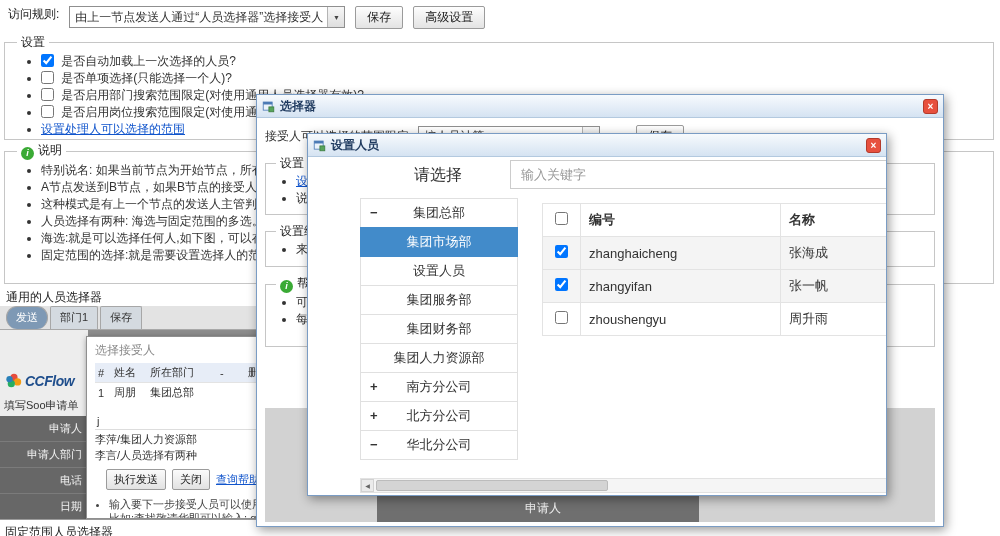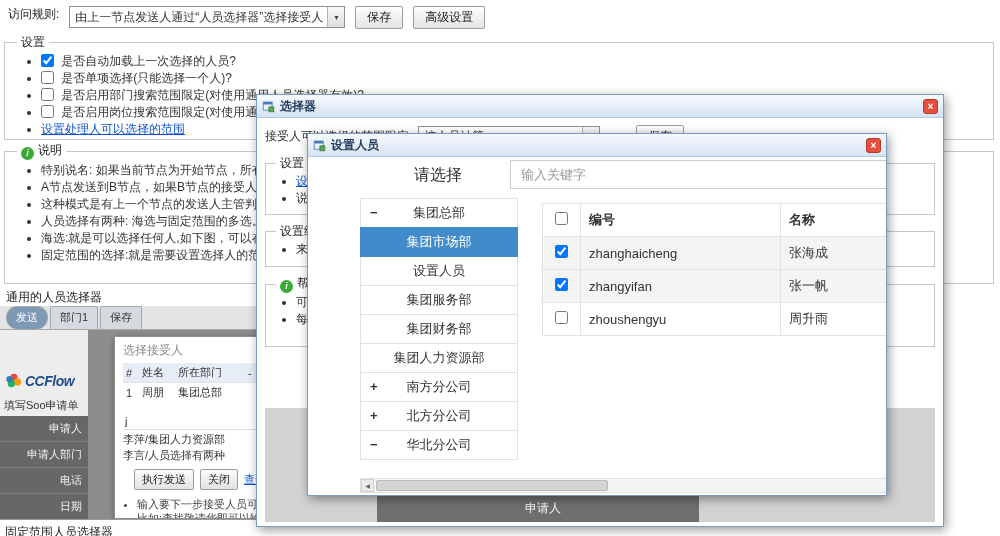--- a/index.html
+++ b/index.html
@@ -34,21 +34,21 @@
 #demo-tabs{height:24px;background:#e3e3e3;display:flex;align-items:flex-end;gap:2px;padding-left:6px;border-bottom:1px solid #a8a8a8;}
 .dtab{padding:3px 9px 4px;font-size:11px;background:#d4dae0;border:1px solid #a7a7a7;border-bottom:none;color:#333;border-radius:2px 2px 0 0;}
 .dtab.on{background:#7e99b5;color:#fff;border-radius:11px;}
 #demo-body{position:relative;height:189px;background:#8d8d8d;overflow:hidden;}
 #demo-left{position:absolute;left:0;top:0;width:88px;height:100%;background:#ededed;}
 #demo-logo{position:absolute;left:5px;top:42px;display:flex;align-items:center;gap:2px;}
 #demo-logo .lg{font-weight:bold;font-style:italic;color:#1f4e8c;font-size:14px;letter-spacing:-0.5px;}
 #demo-form-title{position:absolute;left:4px;top:68px;font-size:11px;color:#333;white-space:nowrap;}
 #demo-rows{position:absolute;left:0;top:86px;width:88px;height:104px;background:#676767;}
 .drow{height:26px;border-bottom:1px solid #7b7b7b;color:#f2f2f2;font-size:11px;display:flex;align-items:center;justify-content:flex-end;padding-right:6px;white-space:nowrap;}
-#demo-dialog{position:absolute;left:86px;top:6px;width:282px;height:183px;background:#fff;border:1px solid #8f8f8f;box-shadow:1px 2px 6px rgba(0,0,0,.45);font-size:11px;overflow:hidden;margin-left:28px;}
+#demo-dialog{position:absolute;left:86px;top:6px;width:282px;height:183px;background:#fff;border:1px solid #8f8f8f;box-shadow:1px 2px 6px rgba(0,0,0,.45);font-size:11px;overflow:hidden;}
 #dd-head{padding:5px 8px 3px;color:#8a8a8a;font-size:12px;}
 #dd-table{border-collapse:collapse;width:calc(100% - 16px);margin:1px 8px 0;}
 #dd-table th,#dd-table td{font-size:11px;text-align:left;padding:2px 3px;font-weight:normal;color:#333;}
 #dd-table thead tr{background:#e7edf7;}
 #dd-table tbody tr td{border-top:1px solid #e3e3e3;}
 #dd-table .c1{width:16px;}#dd-table .c2{width:36px;}#dd-table .c3{width:70px;}#dd-table .c4{width:28px;}
 .dd-typed{margin:13px 8px 0;padding:0 2px 1px;border-bottom:1px solid #ddd;color:#333;min-height:13px;line-height:13px;}
 .dd-sug{margin:3px 8px 0;line-height:13px;color:#333;white-space:nowrap;}
 .dd-btns{margin:7px 8px 0;display:flex;align-items:center;gap:6px;padding-left:11px;}
 .sbtn{font-size:11px;padding:2px 7px;border:1px solid #9b9b9b;background:linear-gradient(#fbfbfb,#e2e2e2);border-radius:2px;color:#222;white-space:nowrap;}

